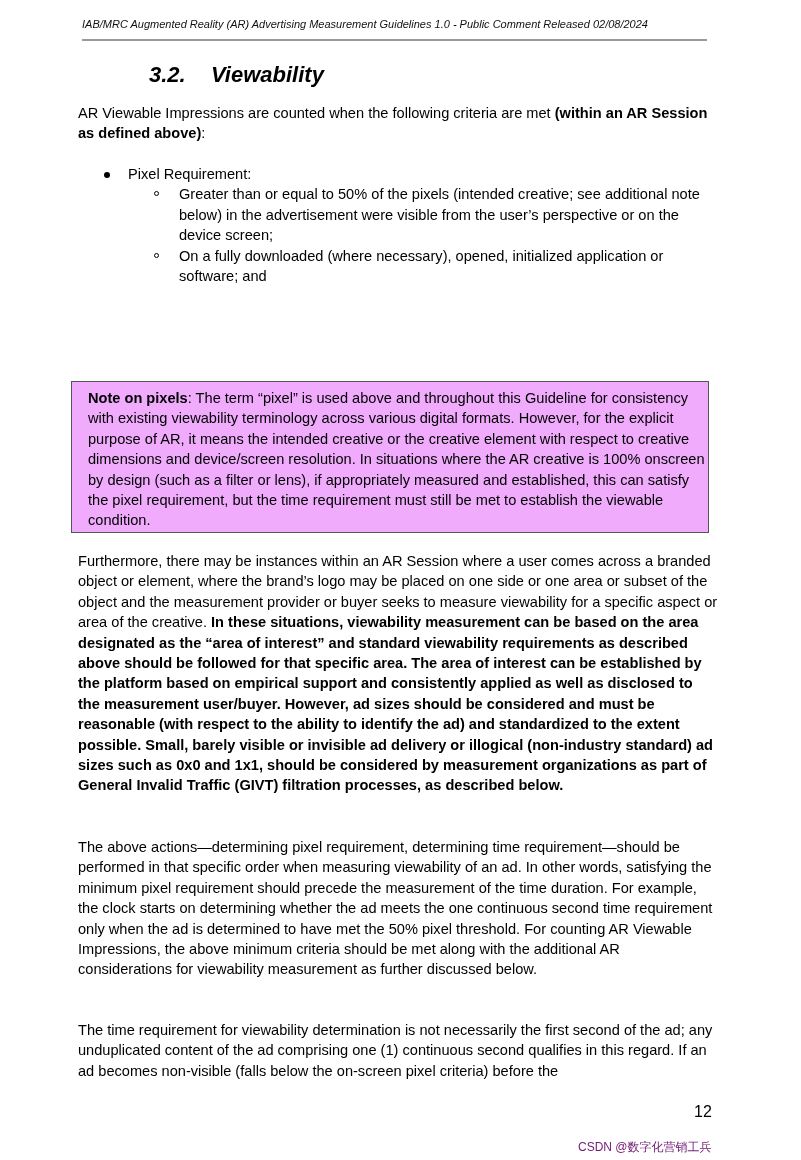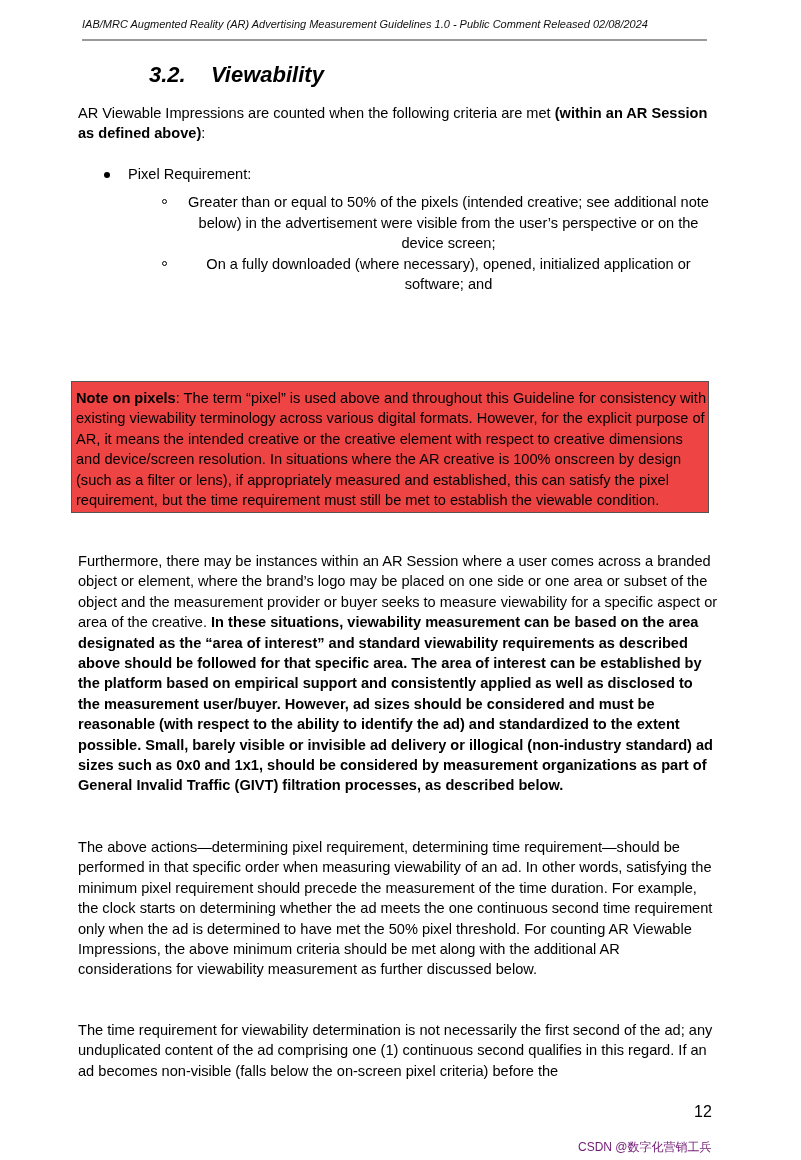--- a/index.html
+++ b/index.html
@@ -8,25 +8,25 @@
   .header-text { position: absolute; left: 82px; top: 18px; font-size: 11px; color: #111; letter-spacing: 0; font-style: italic; }
   .header-rule { position: absolute; left: 82px; top: 39px; width: 625px; height: 2px; background: #9a9a9a; }
   .section-title { position: absolute; left: 117px; top: 62px; font-size: 22px; font-weight: bold; font-style: italic; margin-left: 32px; }
   .section-title .num { display: inline-block; width: 62px; }
   .text { position: absolute; left: 78px; width: 640px; font-size: 14.6px; line-height: 20.4px; }
   .p1 { top: 103px; }
   ul.bullets { position: absolute; left: 78px; top: 164px; width: 640px; margin: 0; padding: 0; list-style: none;
                font-size: 14.6px; line-height: 20.4px; }
   ul.bullets > li { position: relative; padding-left: 50px; }
   ul.bullets > li .dot { position: absolute; left: 26px; top: 8px; width: 6px; height: 6px; border-radius: 50%; background: #000; }
-  ul.sub { list-style: none; margin: 8px; padding: 0; text-align: center; }
+  ul.sub { list-style: none; margin: 0; padding: 0; }
   ul.sub > li { position: relative; padding-left: 51px; }
   ul.sub > li .circ { position: absolute; left: 26px; top: 7px; width: 5px; height: 5px; border-radius: 50%; border: 1px solid #000; box-sizing: border-box; }
-  .note-box { position: absolute; left: 71px; top: 381px; width: 638px; height: 132px; background: #ef4444;
-              border: 1.5px solid #555; box-sizing: border-box; padding: 6px 0 0 4px;
+  .note-box { position: absolute; left: 71px; top: 381px; width: 638px; height: 152px; background: #f0abfc;
+              border: 1.5px solid #555; box-sizing: border-box; padding: 6px 0 0 16px;
               font-size: 14.6px; line-height: 20.4px; }
   .p2 { top: 551px; }
   .p3 { top: 837px; }
   .p4 { top: 1020px; }
   .page-num { position: absolute; left: 694px; top: 1103px; font-size: 16px; }
   .watermark { position: absolute; left: 578px; top: 1128px; font-size: 12px; color: #701a75; margin-top: 11px; }
   b { font-weight: bold; }
 </style>
 </head>
 <body>

